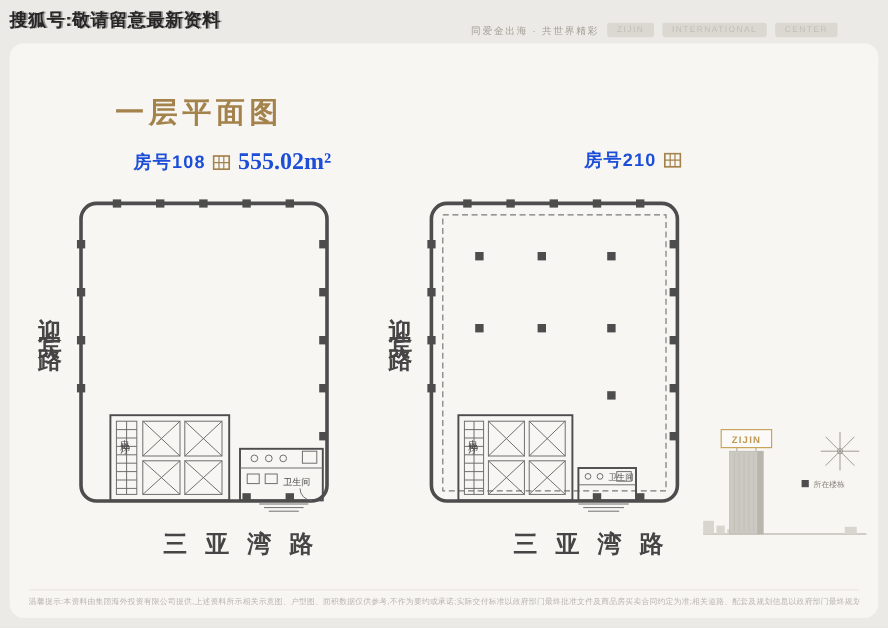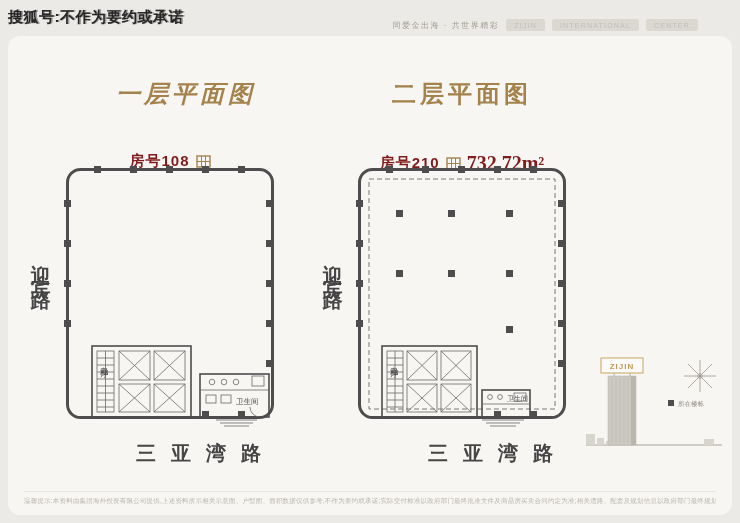--- a/index.html
+++ b/index.html
@@ -14,24 +14,24 @@
   .slogan { font-size:8px; color:#a29e95; letter-spacing:1.5px; }
   .pill { background:#dbd8d2; color:#c1beb7; font-size:7px; letter-spacing:1.2px;
           padding:2.5px 8px; border-radius:2px; }
 
   .card { position:absolute; left:8px; top:36px; width:724px; height:479px;
           background:#f8f6f3; border-radius:12px; }
 
   .plan-title { position:absolute; top:42px; width:212px; text-align:center;
                 font-family:"Liberation Serif", serif; font-weight:700; font-size:24px;
                 letter-spacing:4px; color:#a3824c; }
-  .t1 { left:72px;font-style:italic; } .t2 { left:348px; }
-
-  .badge { position:absolute; top:88px; width:212px; display:flex; justify-content:center;
-           align-items:center; gap:6px; color:#7f1d1d;margin-top:28px; }
+  .t1 { left:52px; } .t2 { left:348px; }
+
+  .badge { position:absolute; top:88px; width:212px; display:flex; justify-content:flex-end;
+           align-items:center; gap:6px; color:#1d4ed8; }
   .b1 { left:56px; } .b2 { left:348px; }
   .room { font-size:15px; font-weight:700; letter-spacing:1px; }
   .area { font-size:20px; font-weight:700; font-family:"Liberation Serif", serif; }
 
   .plan-area { position:absolute; top:130px; width:212px; height:262px; }
   .p1 { left:56px; } .p2 { left:348px; }
   .plan-area svg { position:absolute; left:0; top:0; }
 
   .inner-label { position:absolute; color:#4d4d4d; line-height:1.15;padding-left:20px; }
   .vert { writing-mode:vertical-rl; text-orientation:upright; letter-spacing:2px; }
@@ -61,49 +61,48 @@
   .ln   { fill:none; stroke:#4d4d4d; stroke-width:1.6; }
   .ln-thin { fill:none; stroke:#6a6a6a; stroke-width:.8; }
   .col  { fill:#4d4d4d; }
   .dashed { fill:none; stroke:#7a7a7a; stroke-width:1; stroke-dasharray:5 3; }
 </style>
 </head>
 <body>
 
 <div class="page">
 
-  <div class="watermark">搜狐号:不作为要约或承诺</div>
+  <div class="watermark">搜狐号:敬请留意最新资料</div>
 
   <div class="slogan-row">
     <span class="slogan">同爱金出海 · 共世界精彩</span>
     <span class="pill">ZIJIN</span>
     <span class="pill">INTERNATIONAL</span>
     <span class="pill">CENTER</span>
   </div>
 
   <div class="card">
 
     <div class="plan-title t1">一层平面图</div>
-    <div class="plan-title t2">二层平面图</div>
 
     <div class="badge b1">
       <span class="room">房号108</span>
       <svg width="15" height="13" viewBox="0 0 15 13">
         <rect x="1" y="1" width="13" height="11" fill="none" stroke="#a3824c" stroke-width="1.4"></rect>
         <path d="M5.5 1 V12 M9.5 1 V12 M1 6.5 H14" stroke="#a3824c" stroke-width="1" fill="none"></path>
       </svg>
+      <span class="area">555.02m²</span>
     </div>
 
     <div class="badge b2">
       <span class="room">房号210</span>
       <svg width="15" height="13" viewBox="0 0 15 13">
         <rect x="1" y="1" width="13" height="11" fill="none" stroke="#a3824c" stroke-width="1.4"></rect>
         <path d="M5.5 1 V12 M9.5 1 V12 M1 6.5 H14" stroke="#a3824c" stroke-width="1" fill="none"></path>
       </svg>
-      <span class="area">732.72m²</span>
     </div>
 
     <div class="plan-area p1">
       <svg width="212" height="262" viewBox="0 0 212 262">
         <rect class="wall" x="3.5" y="3.5" width="205" height="248" rx="13"></rect>
         <g class="col">
           <rect x="30" y="0" width="7" height="7"></rect>
             <rect x="66" y="0" width="7" height="7"></rect>
           <rect x="102" y="0" width="7" height="7"></rect>
             <rect x="138" y="0" width="7" height="7"></rect>

